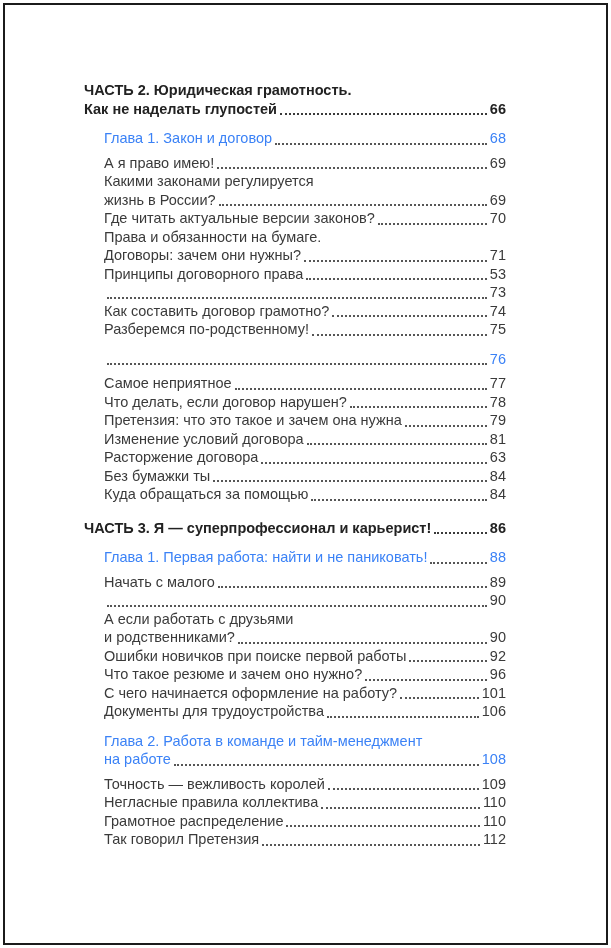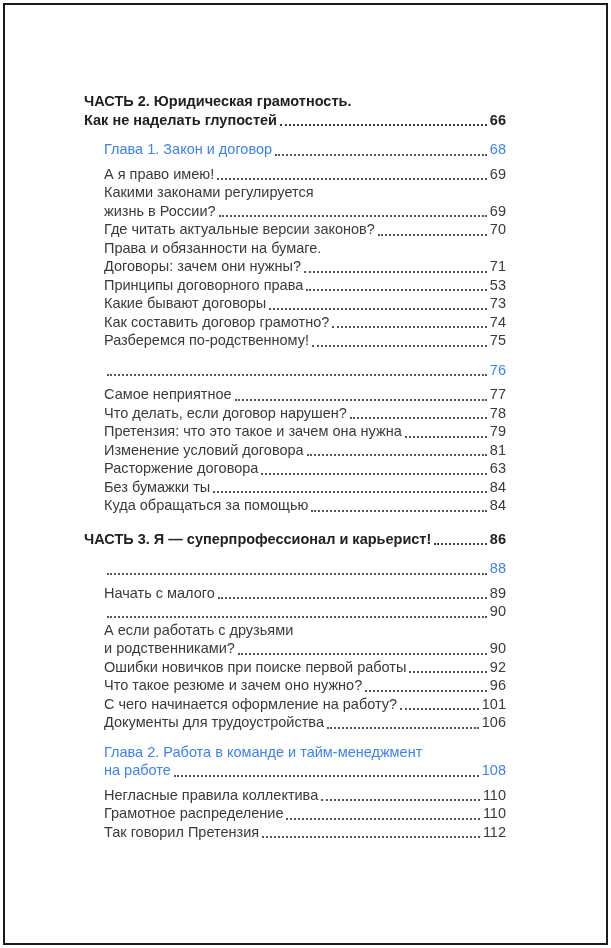--- a/index.html
+++ b/index.html
@@ -16,21 +16,21 @@
   }
   .page-frame {
     position: absolute;
     inset: 3px;
     border: 2px solid #1b1b1b;
     background: #ffffff;
     box-sizing: border-box;
   }
   .toc {
     position: absolute;
-    top: 92px;
+    top: 81px;
     left: 84px;
     width: 422px;
     color: #3a3a3a;
     font-size: 14.5px;
     line-height: 18.5px;
   }
   .entry { margin: 0; }
   .entry.part {
     font-weight: bold;
     color: #222222;
@@ -121,21 +121,20 @@
     </div>
     <div class="entry item">
       <div class="line">
         <span class="txt">Принципы договорного права</span>
         <span class="leader"></span>
         <span class="pg">53</span>
       </div>
     </div>
     <div class="entry item">
       <div class="line">
-        <span class="txt">Какие бывают договоры</span>
         <span class="leader"></span>
         <span class="pg">73</span>
       </div>
     </div>
     <div class="entry item">
       <div class="line">
         <span class="txt">Как составить договор грамотно?</span>
         <span class="leader"></span>
         <span class="pg">74</span>
       </div>
@@ -204,20 +203,21 @@
     </div>
     <div class="entry part">
       <div class="line">
         <span class="txt">ЧАСТЬ 3. Я — суперпрофессионал и карьерист!</span>
         <span class="leader"></span>
         <span class="pg">86</span>
       </div>
     </div>
     <div class="entry chapter">
       <div class="line">
+        <span class="txt">Глава 1. Первая работа: найти и не паниковать!</span>
         <span class="leader"></span>
         <span class="pg">88</span>
       </div>
     </div>
     <div class="entry item first">
       <div class="line">
         <span class="txt">Начать с малого</span>
         <span class="leader"></span>
         <span class="pg">89</span>
       </div>
@@ -267,20 +267,27 @@
       </div>
     </div>
     <div class="entry chapter">
       <div class="line">
         <span class="txt">Глава 2. Работа в команде и тайм-менеджмент</span>
       </div>
       <div class="line">
         <span class="txt">на работе</span>
         <span class="leader"></span>
         <span class="pg">108</span>
+      </div>
+    </div>
+    <div class="entry item first">
+      <div class="line">
+        <span class="txt">Точность — вежливость королей</span>
+        <span class="leader"></span>
+        <span class="pg">109</span>
       </div>
     </div>
     <div class="entry item">
       <div class="line">
         <span class="txt">Негласные правила коллектива</span>
         <span class="leader"></span>
         <span class="pg">110</span>
       </div>
     </div>
     <div class="entry item">

